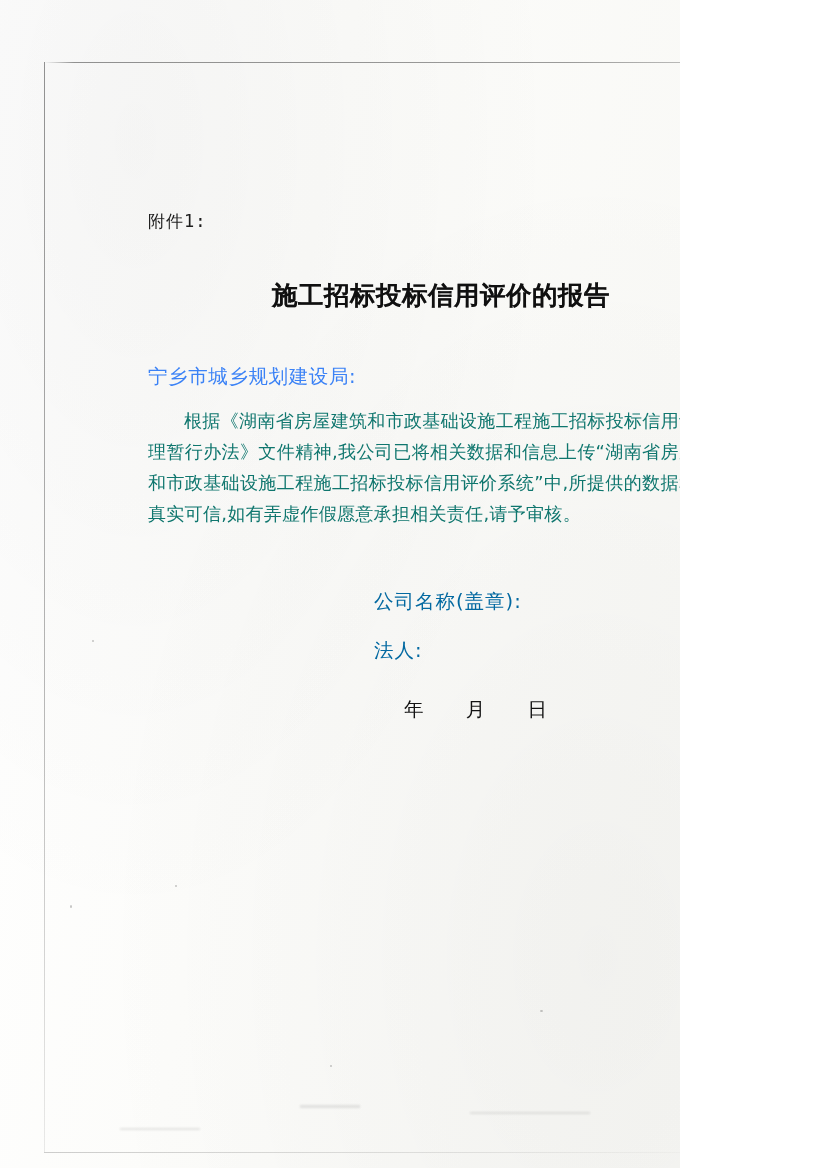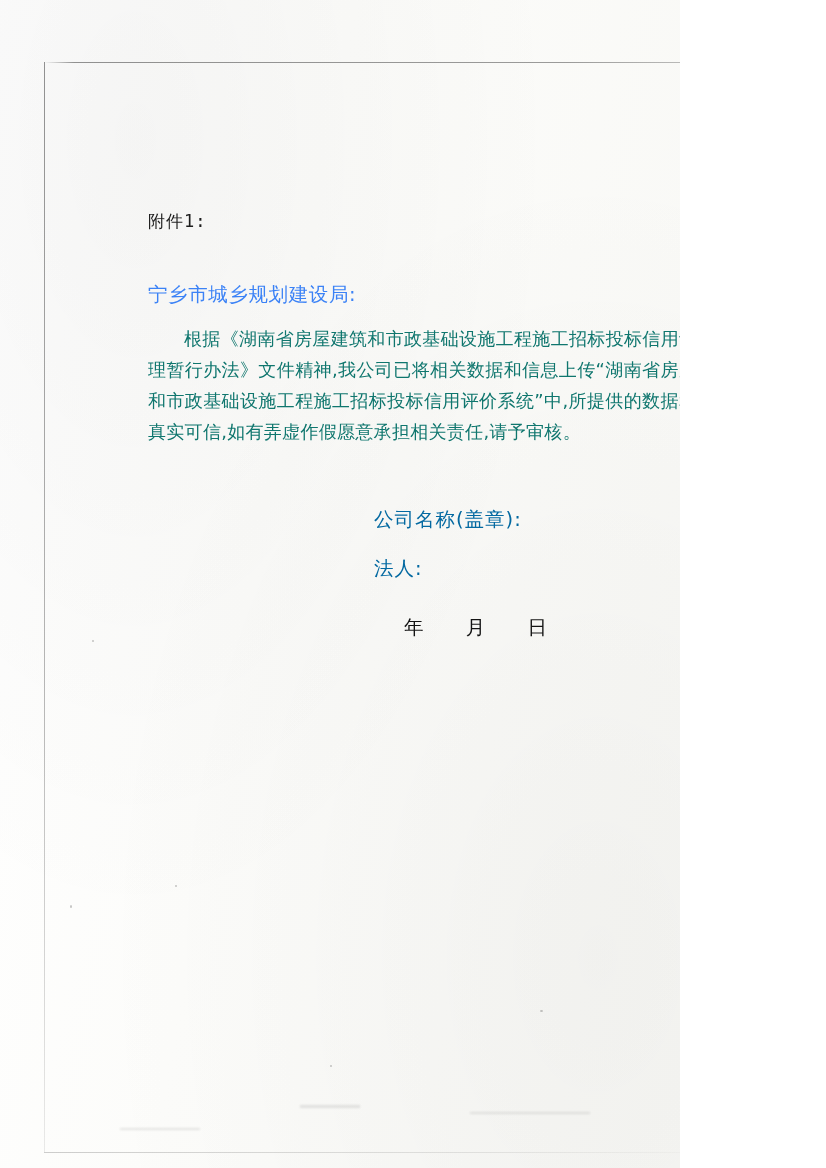--- a/index.html
+++ b/index.html
@@ -162,20 +162,21 @@
   <div class="speckle" style="left:175px; top:885px; width:2px; height:2px;"></div>
   <div class="scan-smudge" style="left:300px; top:1105px; width:60px; height:3px;"></div>
   <div class="scan-smudge" style="left:470px; top:1112px; width:120px; height:2px;"></div>
   <div class="scan-smudge" style="left:120px; top:1128px; width:80px; height:2px;"></div>
 
   <div class="content">
 
     <div class="attachment-label">附件1:</div>
 
     <h1 class="doc-title">
+      <span class="line2">施工招标投标信用评价的报告</span>
     </h1>
 
     <div class="salutation">宁乡市城乡规划建设局:</div>
 
     <div class="body-text">
       <p>根据《湖南省房屋建筑和市政基础设施工程施工招标投标信用评价管理暂行办法》文件精神,我公司已将相关数据和信息上传“湖南省房屋建筑和市政基础设施工程施工招标投标信用评价系统”中,所提供的数据和信息真实可信,如有弄虚作假愿意承担相关责任,请予审核。</p>
     </div>
 
     <div class="signature-block">
       <div class="sig-line">公司名称(盖章):</div>

